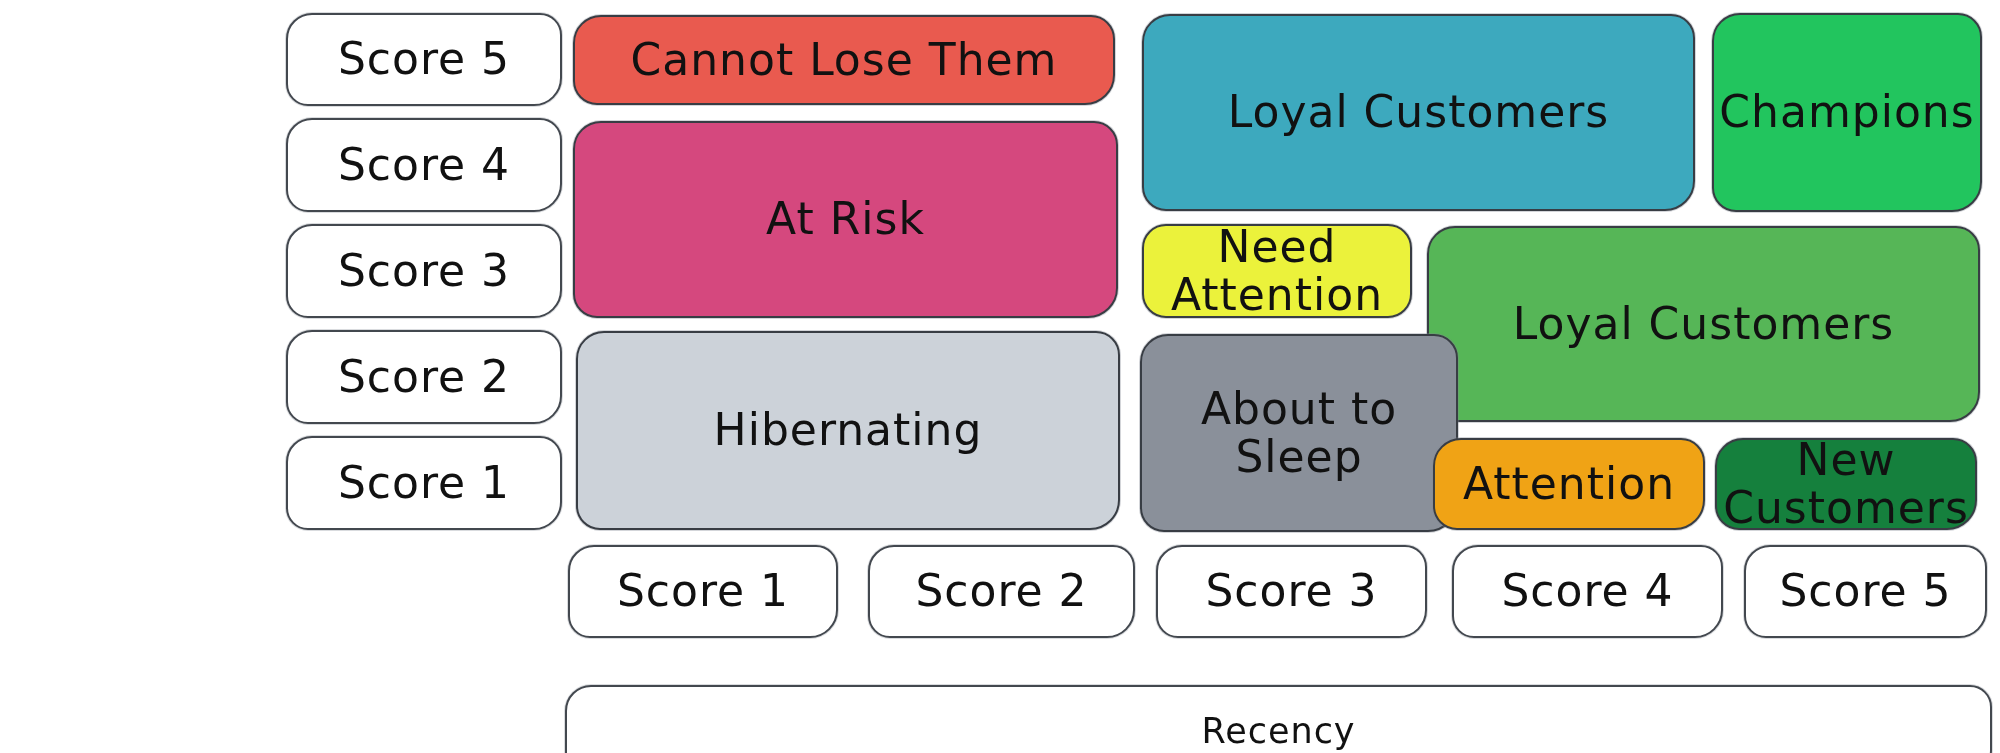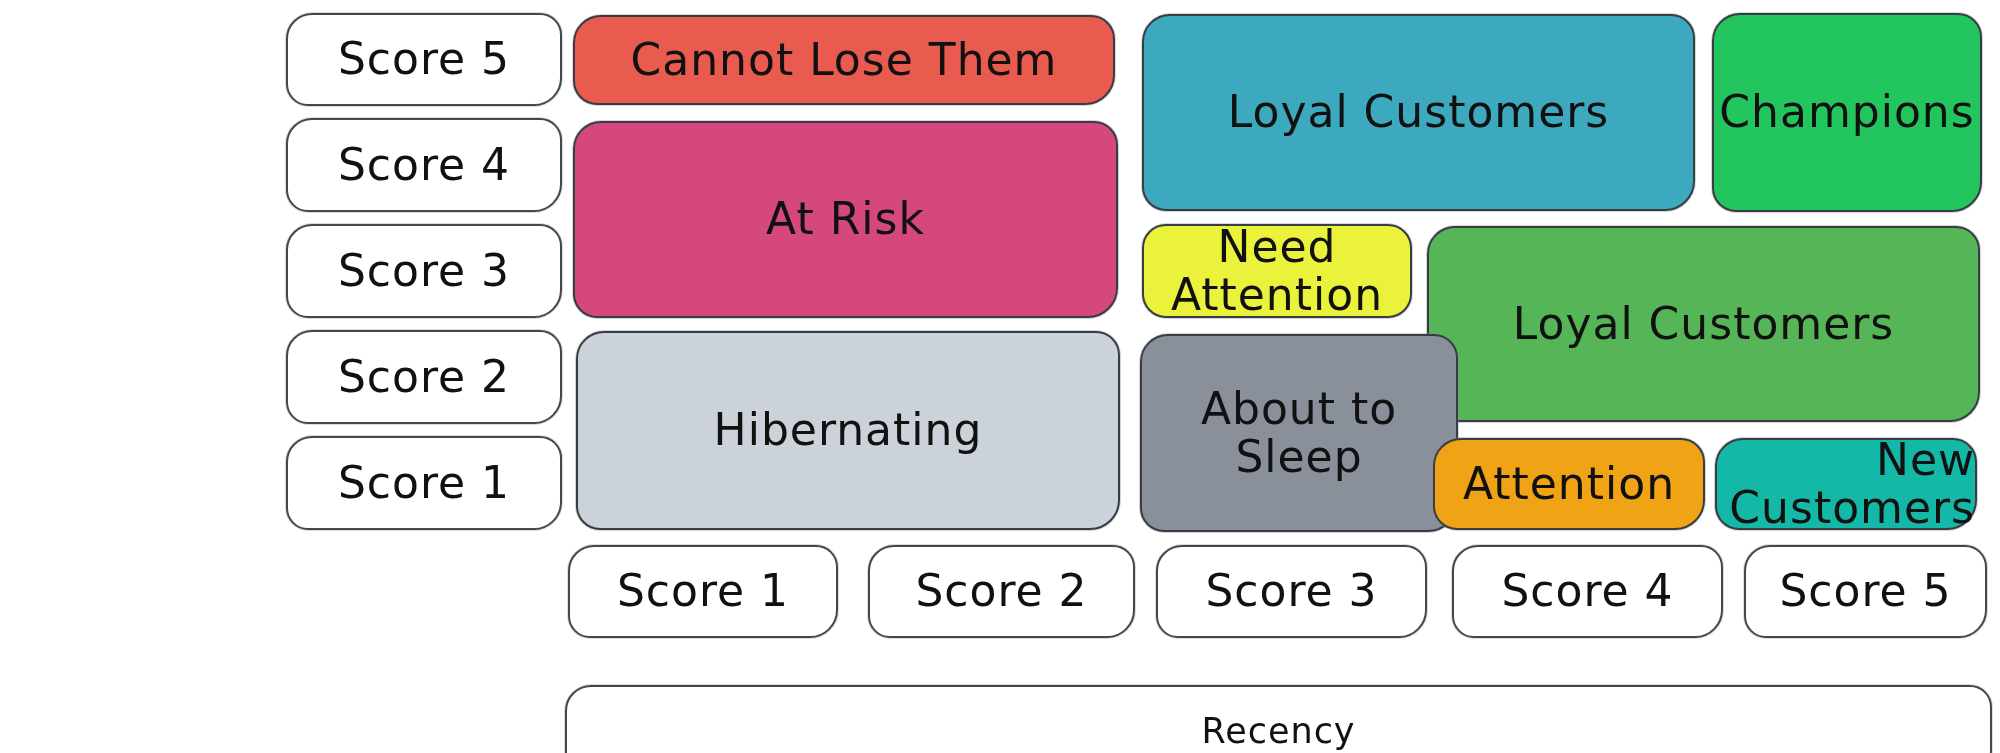--- a/index.html
+++ b/index.html
@@ -93,21 +93,21 @@
   </div>
 
   <div class="box segment" style="left: 1140px; top: 334px; width: 318px; height: 198px; background-color: rgb(138, 144, 154);">
     <span>About to Sleep</span>
   </div>
 
   <div class="box segment" style="left: 1433px; top: 438px; width: 272px; height: 92px; background-color: rgb(240, 163, 21);">
     <span>Attention</span>
   </div>
 
-  <div class="box segment" style="left: 1715px; top: 438px; width: 262px; height: 92px; background-color: #14b8a6; text-align: right;">
+  <div class="box segment" style="left: 1715px; top: 438px; width: 262px; height: 92px; background-color: #15803d;">
     <span>New Customers</span>
   </div>
 
   <div class="box plain" style="left:568px; top:545px; width:270px; height:93px;">
     <span>Score 1</span>
   </div>
   <div class="box plain" style="left:868px; top:545px; width:267px; height:93px;">
     <span>Score 2</span>
   </div>
   <div class="box plain" style="left:1156px; top:545px; width:271px; height:93px;">

